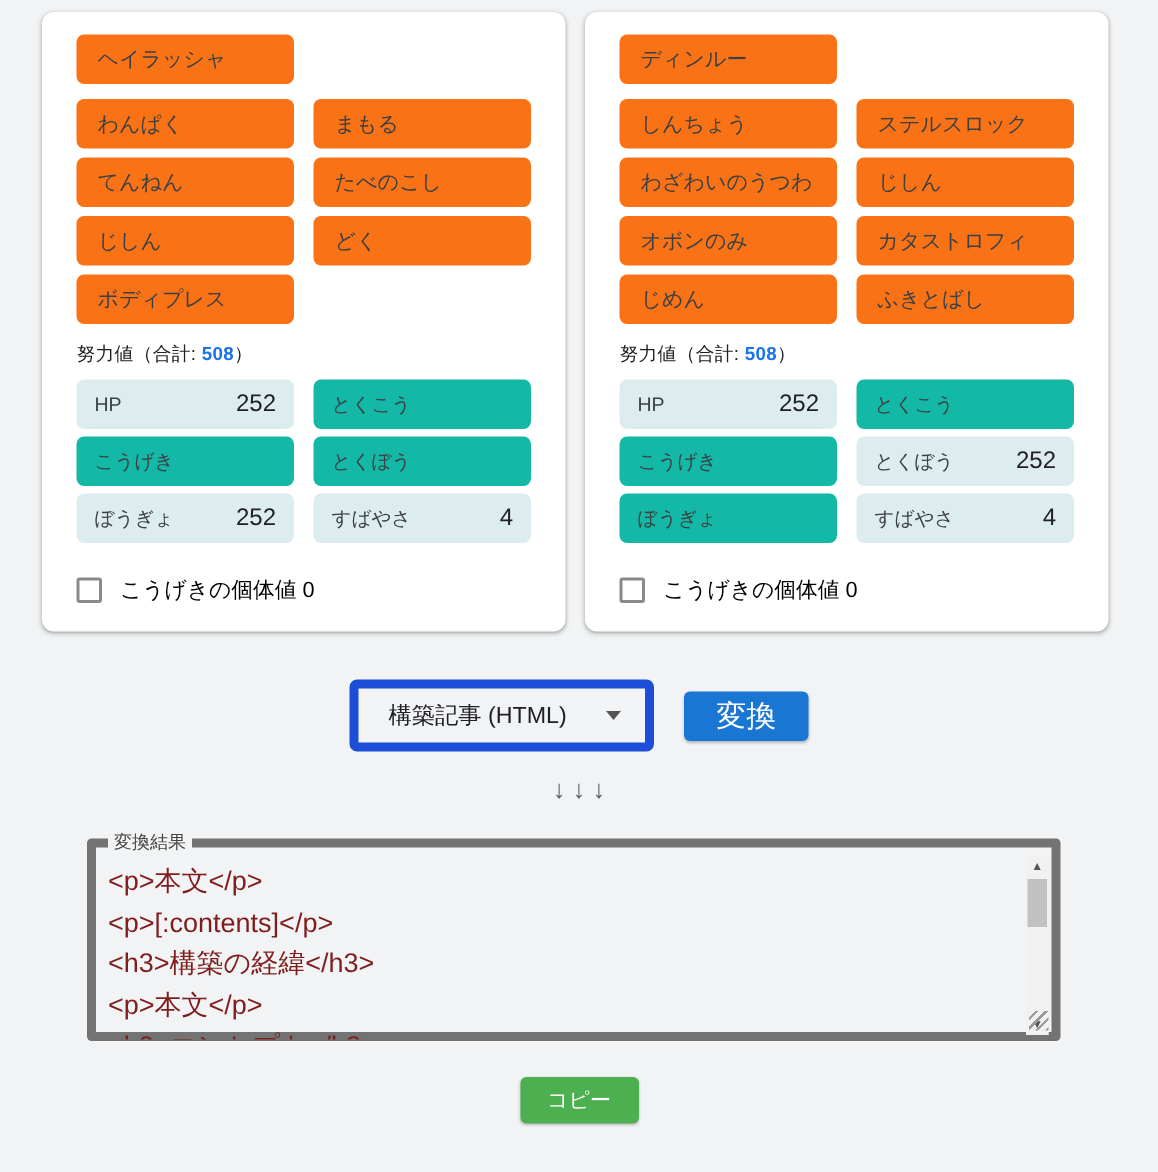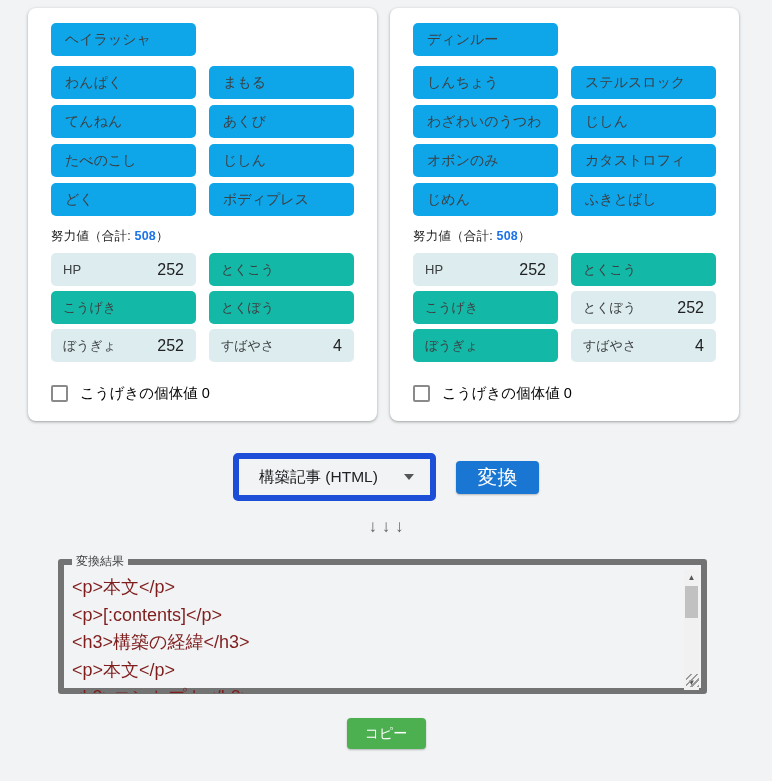--- a/index.html
+++ b/index.html
@@ -4,21 +4,21 @@
 <style>
   * { margin:0; padding:0; box-sizing:border-box; }
   html,body { width:772px; height:781px; background:#f1f3f4;
     font-family:"Liberation Sans","DejaVu Sans",sans-serif; overflow:hidden; }
 
   .cards-row { display:flex; gap:13px; padding:8px 0 0 28px; }
   .card { width:349px; height:413px; background:#fff; border-radius:8px;
     padding:15px 23px 0 23px;
     box-shadow:0 1px 2px rgba(60,64,67,.28), 0 1px 3px 1px rgba(60,64,67,.14); }
 
-  .field { height:33px; border-radius:5px; background:#0ea5e9; color:#3c4043;
+  .field { height:33px; border-radius:5px; background:#f97316; color:#3c4043;
     font-size:14px; line-height:33px; padding:0 14px; overflow:hidden; white-space:nowrap; }
   .name-field { width:145px; margin-bottom:10px; }
   .fields-grid { display:grid; grid-template-columns:145px 145px; column-gap:13px; row-gap:6px; }
 
   .ev-heading { margin-top:12px; font-size:12.5px; color:#212121; letter-spacing:.2px; }
   .ev-total { color:#1a73e8; font-weight:bold; }
 
   .ev-grid { display:grid; grid-template-columns:145px 145px; column-gap:13px; row-gap:5px; margin-top:8px; }
   .ev-box { height:33px; border-radius:5px; padding:0 12px; display:flex;
     align-items:center; justify-content:space-between;text-align:right; }
@@ -69,21 +69,20 @@
 <body>
 
 <div class="cards-row">
 
   <div class="card">
     <div class="field name-field">ヘイラッシャ</div>
     <div class="fields-grid">
       <div class="field">わんぱく</div>
       <div class="field">まもる</div>
       <div class="field">てんねん</div>
-      <div class="field">あくび</div>
       <div class="field">たべのこし</div>
       <div class="field">じしん</div>
       <div class="field">どく</div>
       <div class="field">ボディプレス</div>
     </div>
     <div class="ev-heading"><span>努力値（合計: </span><span class="ev-total">508</span><span>）</span></div>
     <div class="ev-grid">
       <div class="ev-box filled">
           <span class="ev-label">HP</span>
           <span class="ev-value">252</span>

